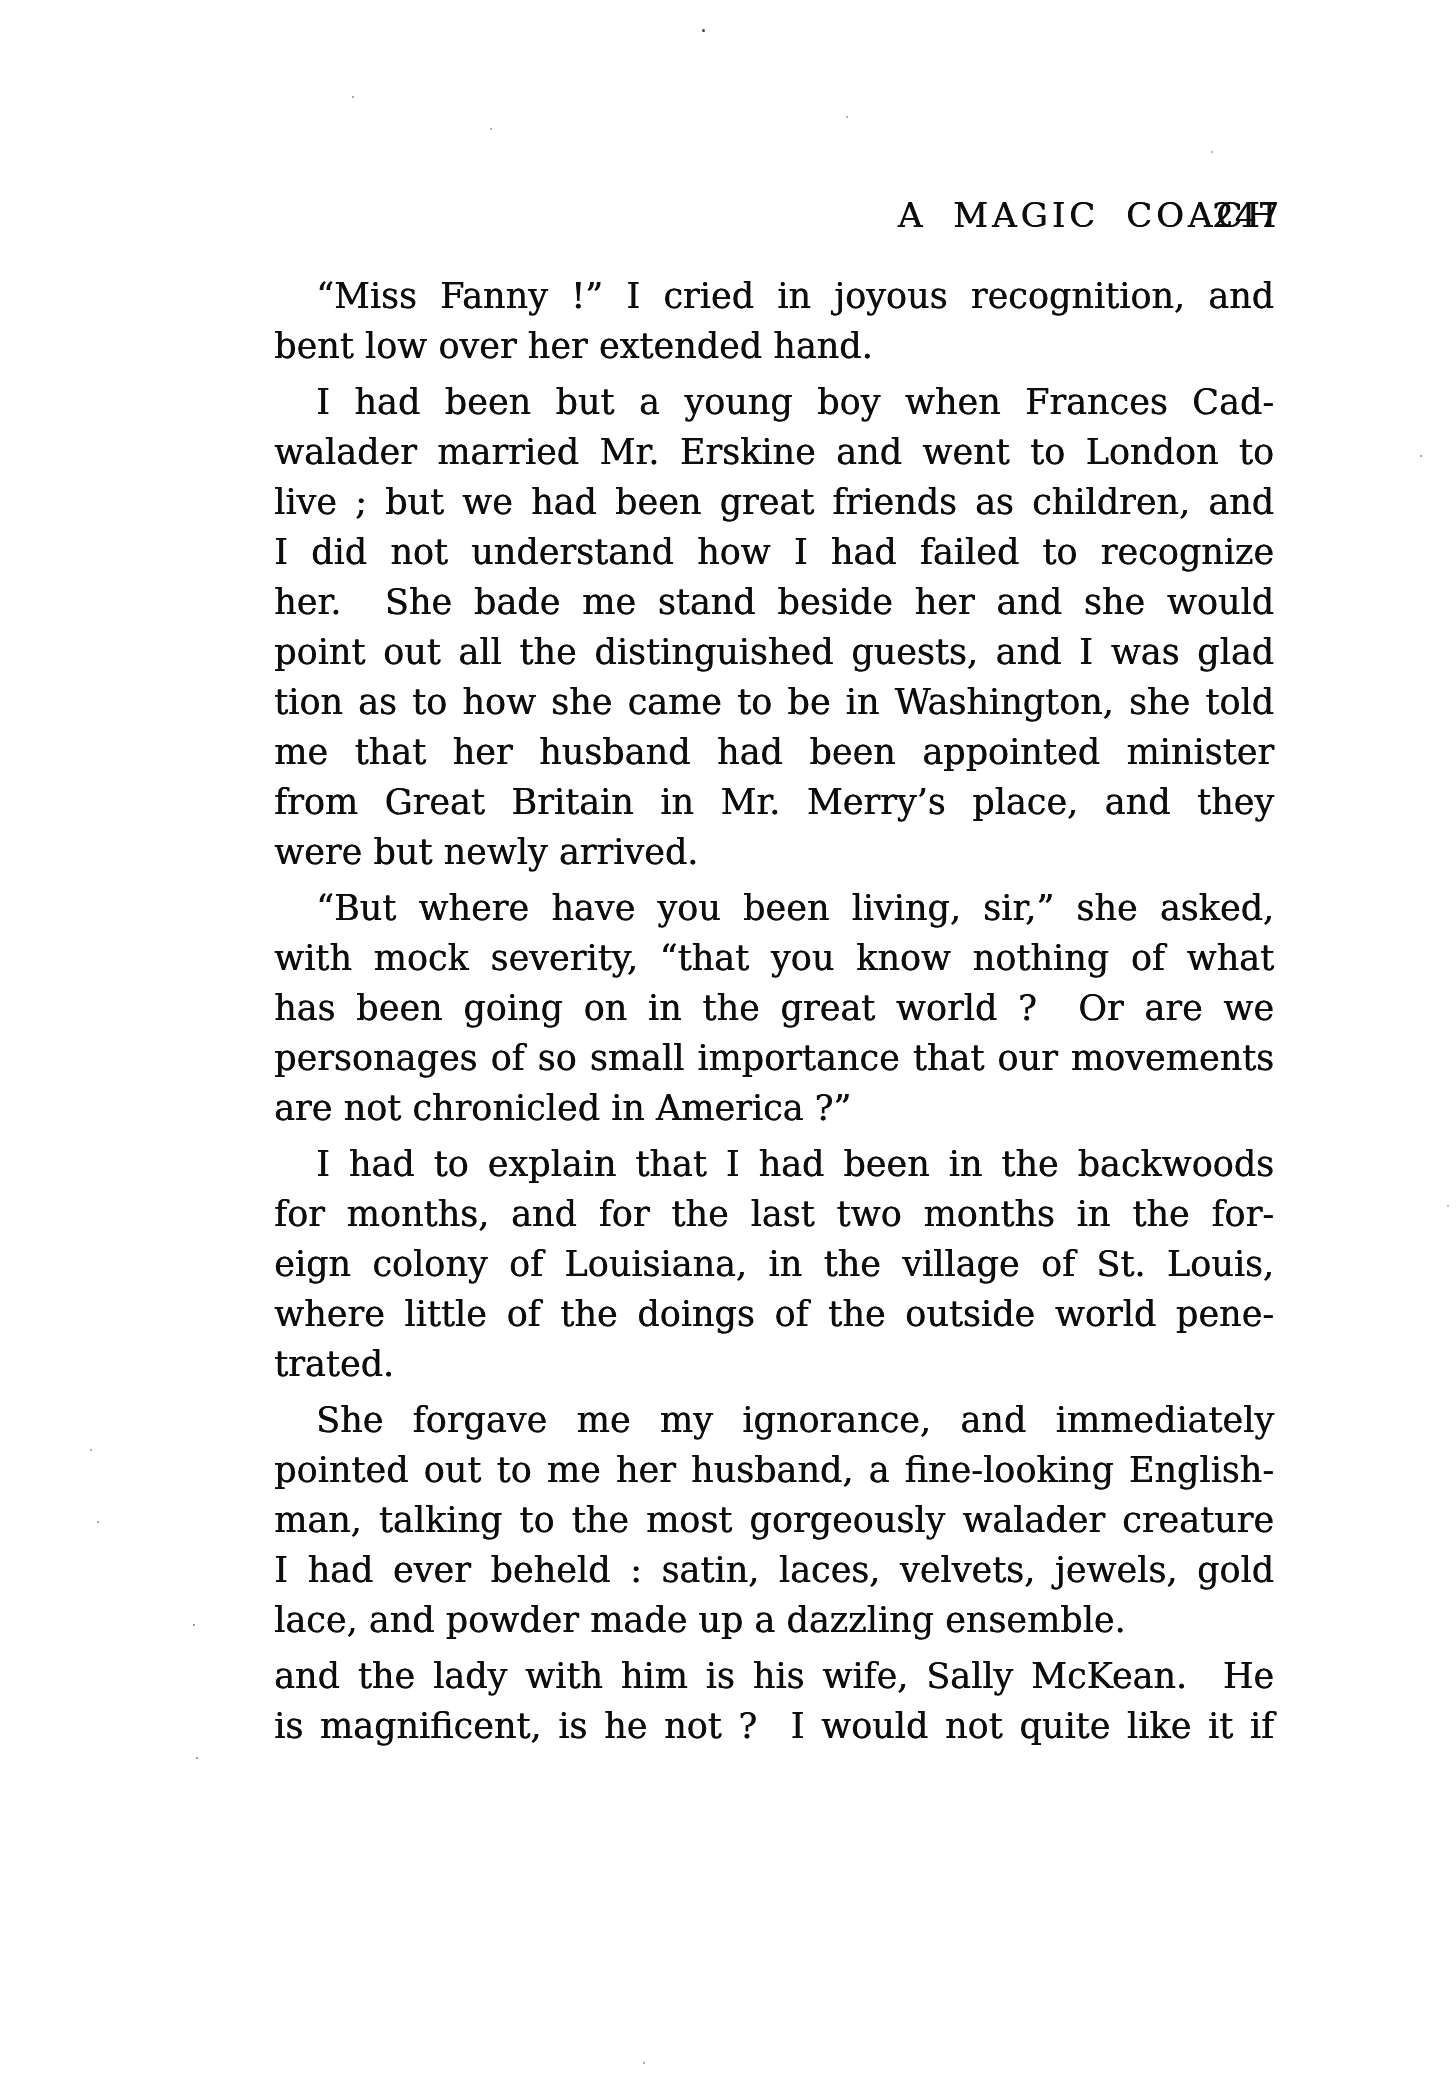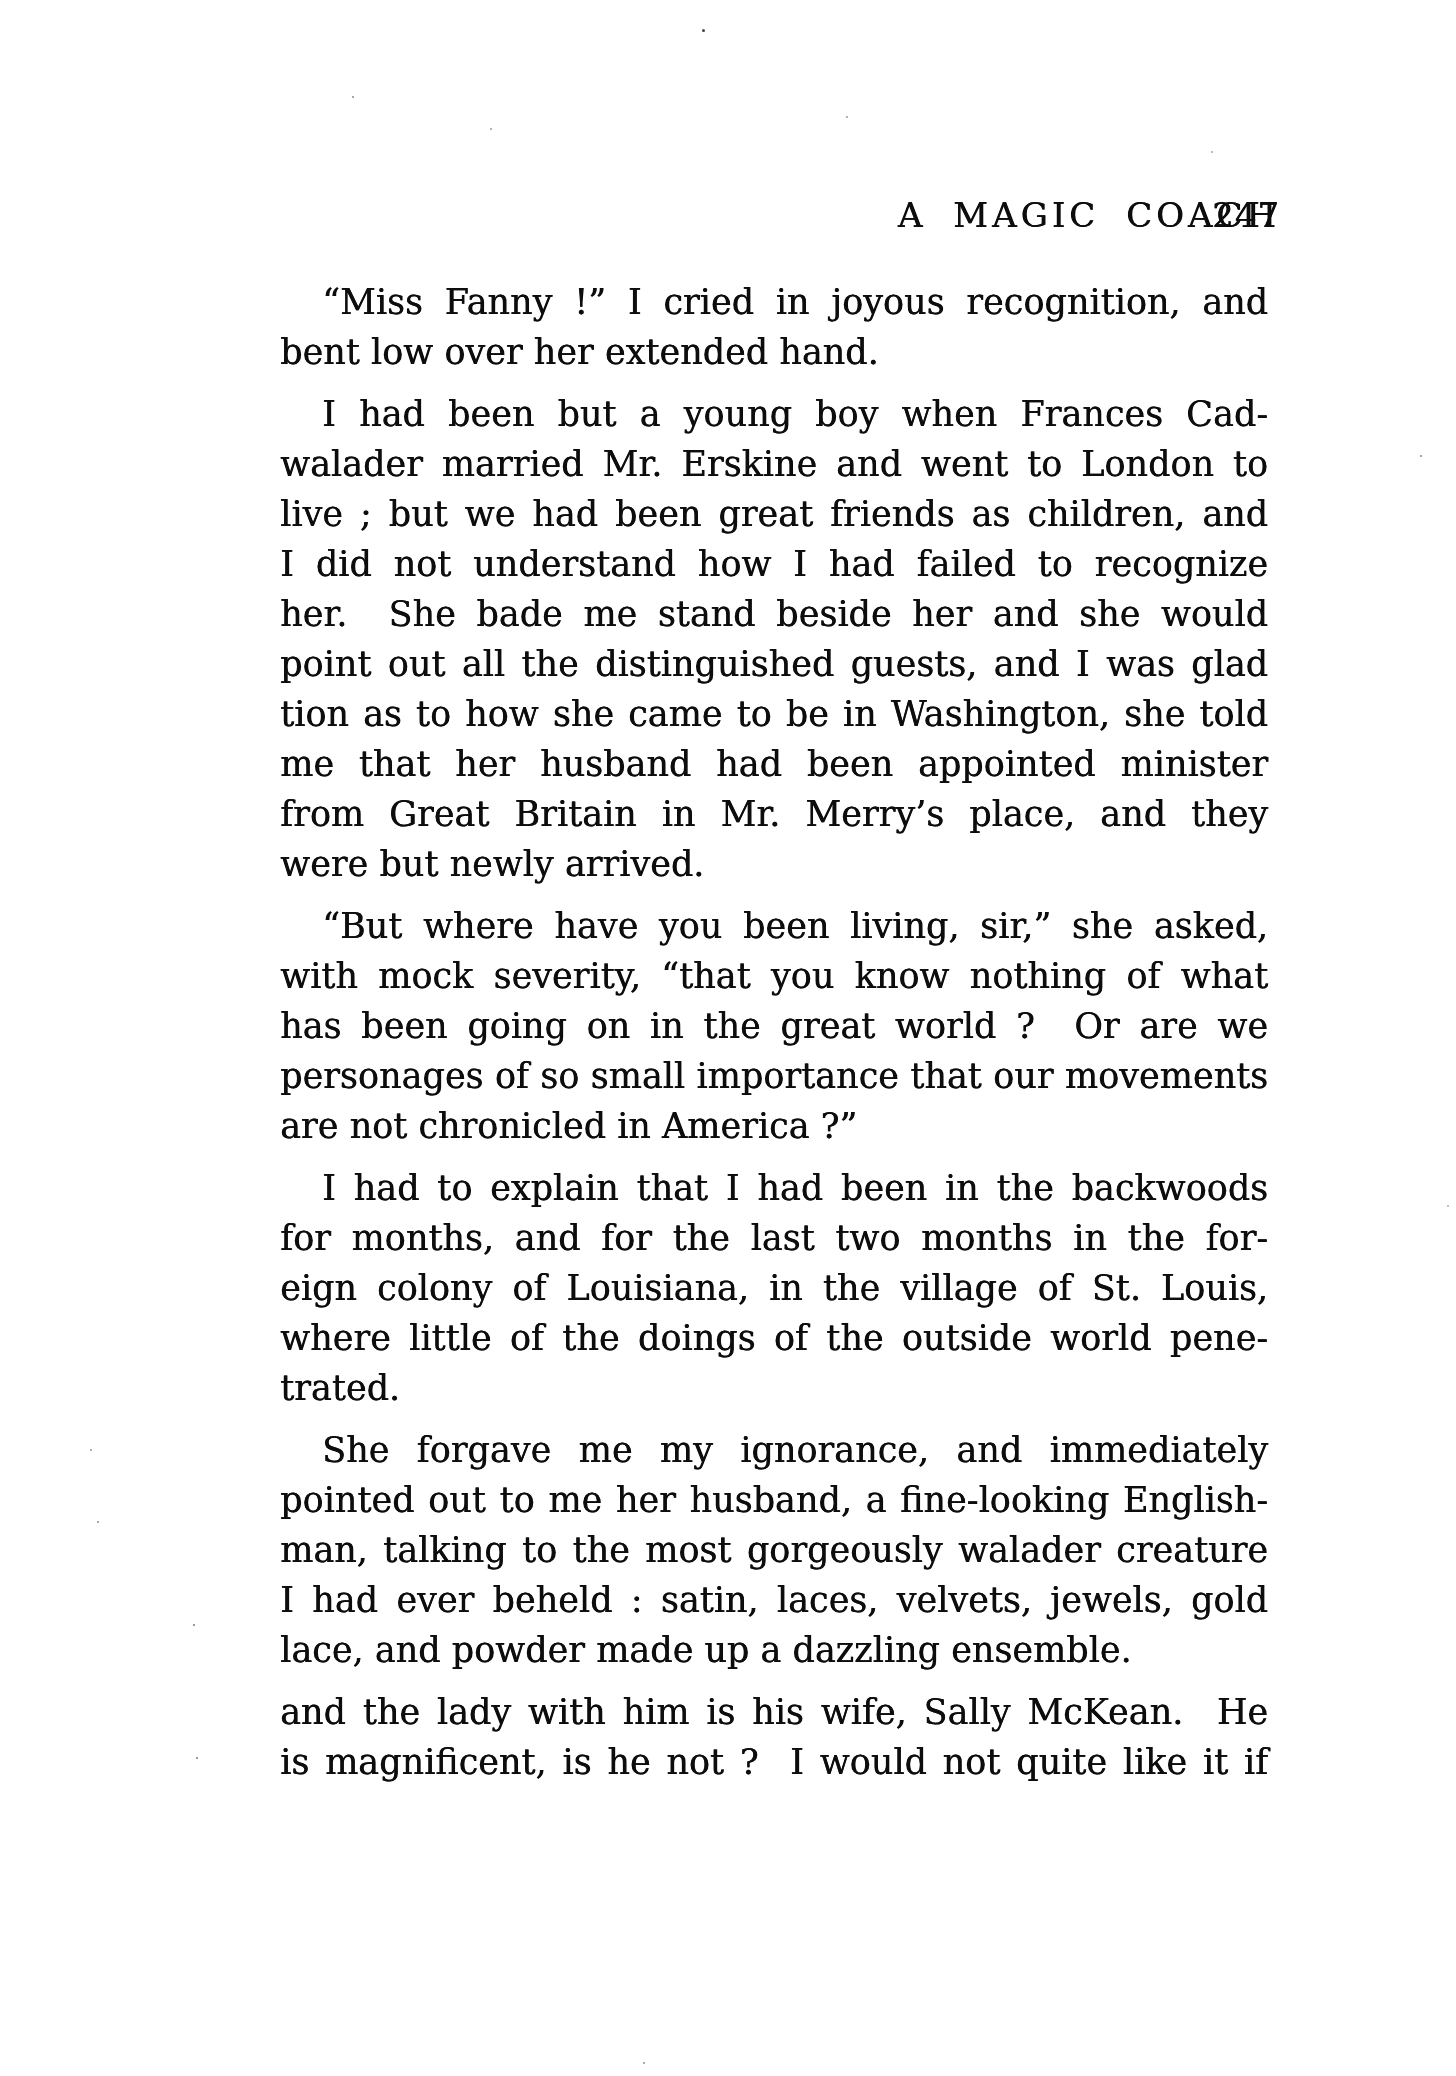--- a/index.html
+++ b/index.html
@@ -44,21 +44,21 @@
     letter-spacing: 1px;
     text-shadow: 0.5px 0 0 currentColor;
   }
   .body {
     position: absolute;
     left: 268px;
     top: 265px;
     width: 1012px;
     text-shadow: 0.45px 0 0 currentColor;
   }
-  .paragraph { margin: 12px; padding: 0; }
+  .paragraph { margin: 6px; padding: 0; }
   .line {
     height: 50px;
     line-height: 50px;
     font-size: 35px;
     text-align: justify;
     text-align-last: justify;
     white-space: normal;
   }
   .line.indent { padding-left: 42px; }
   .line.last {

